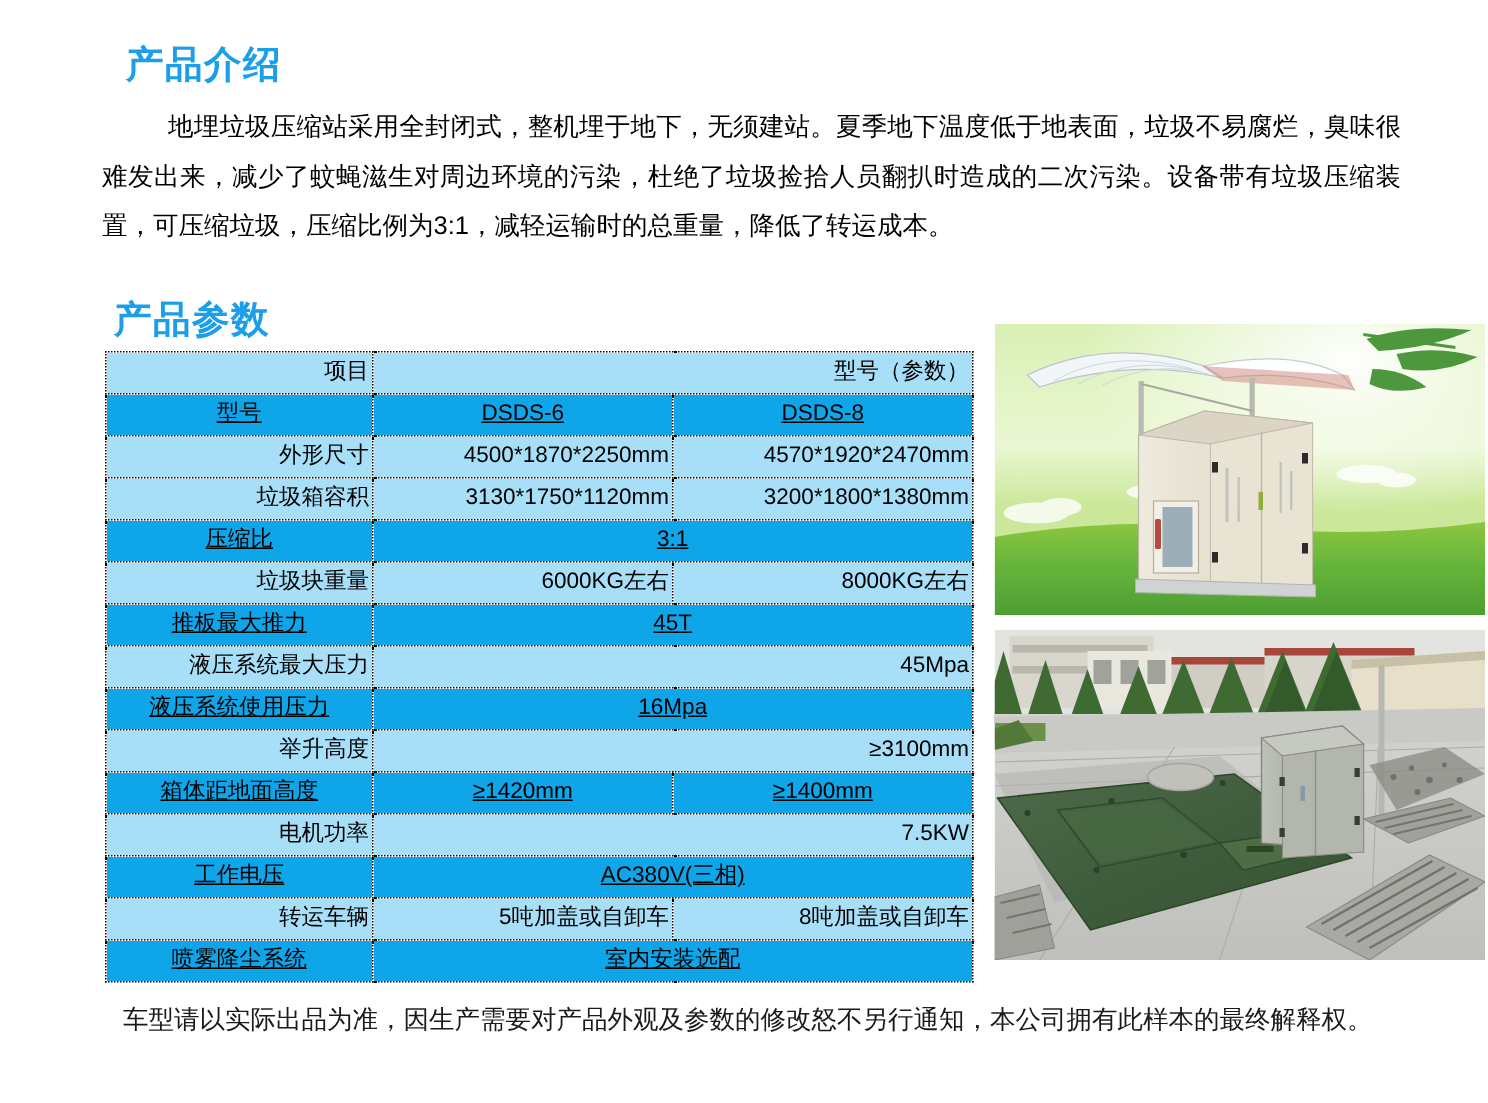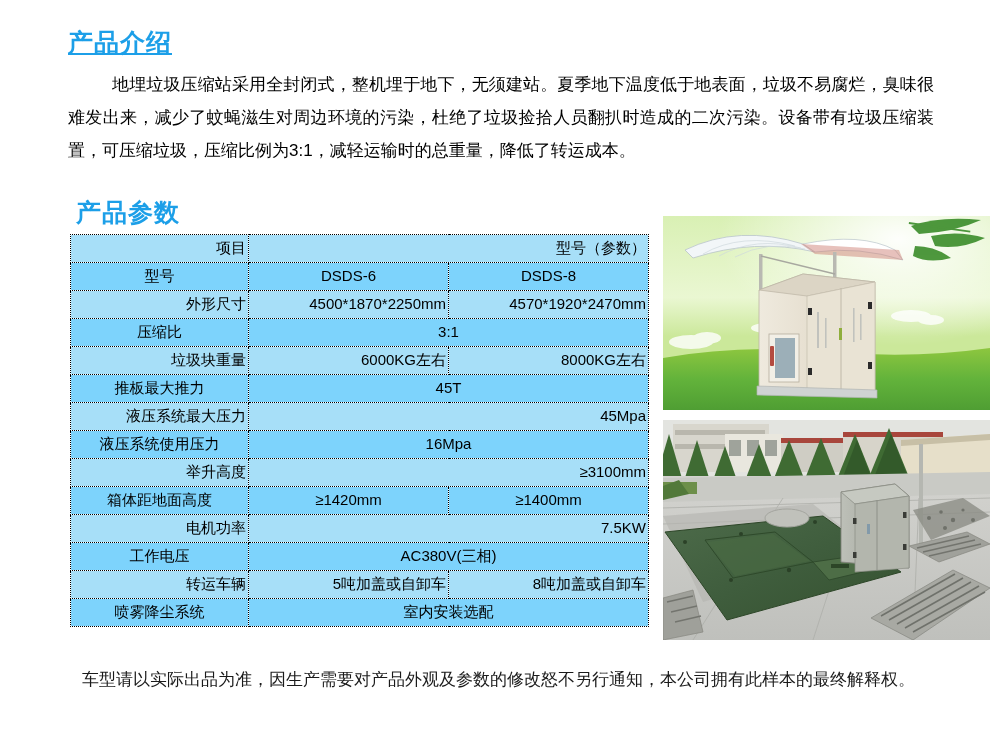--- a/index.html
+++ b/index.html
@@ -22,21 +22,21 @@
 
   
   .section-heading {
     position: absolute;
     color: #1c9fe8;
     font-size: 25px;
     font-weight: bold;
     letter-spacing: 1px;
     white-space: nowrap;
   }
-  #h-intro { left: 68px; top: 26px; text-decoration: underline; }
+  #h-intro { left: 84px; top: 26px; }
   #h-params { left: 76px; top: 196px; }
 
   
   .intro-block {
     position: absolute;
     left: 68px;
     top: 68px;
     width: 866px;
   }
   .intro-para {
@@ -70,21 +70,21 @@
     text-align: center;
     vertical-align: middle;
     font-size: 15px;
     color: #000000;
     padding: 0 2px;
     line-height: 1.1;
     white-space: nowrap;
     overflow: hidden;
   }
   tr.band td { background: #a7dff8; text-align: right; }
-  tr.plain td { background: #7dd3fc; }
+  tr.plain td { background: #0ea5e9; text-decoration: underline; }
 
   
   .photo {
     position: absolute;
     overflow: hidden;
   }
   #photo-top {
     left: 663px;
     top: 216px;
     width: 327px;
@@ -138,20 +138,25 @@
           <tr class="plain">
             <td>型号</td>
             <td>DSDS-6</td>
             <td>DSDS-8</td>
           </tr>
           <tr class="band">
             <td>外形尺寸</td>
             <td>4500*1870*2250mm</td>
             <td>4570*1920*2470mm</td>
           </tr>
+          <tr class="band">
+            <td>垃圾箱容积</td>
+            <td>3130*1750*1120mm</td>
+            <td>3200*1800*1380mm</td>
+          </tr>
           <tr class="plain">
             <td>压缩比</td>
             <td colspan="2">3:1</td>
           </tr>
           <tr class="band">
             <td>垃圾块重量</td>
             <td>6000KG左右</td>
             <td>8000KG左右</td>
           </tr>
           <tr class="plain">

